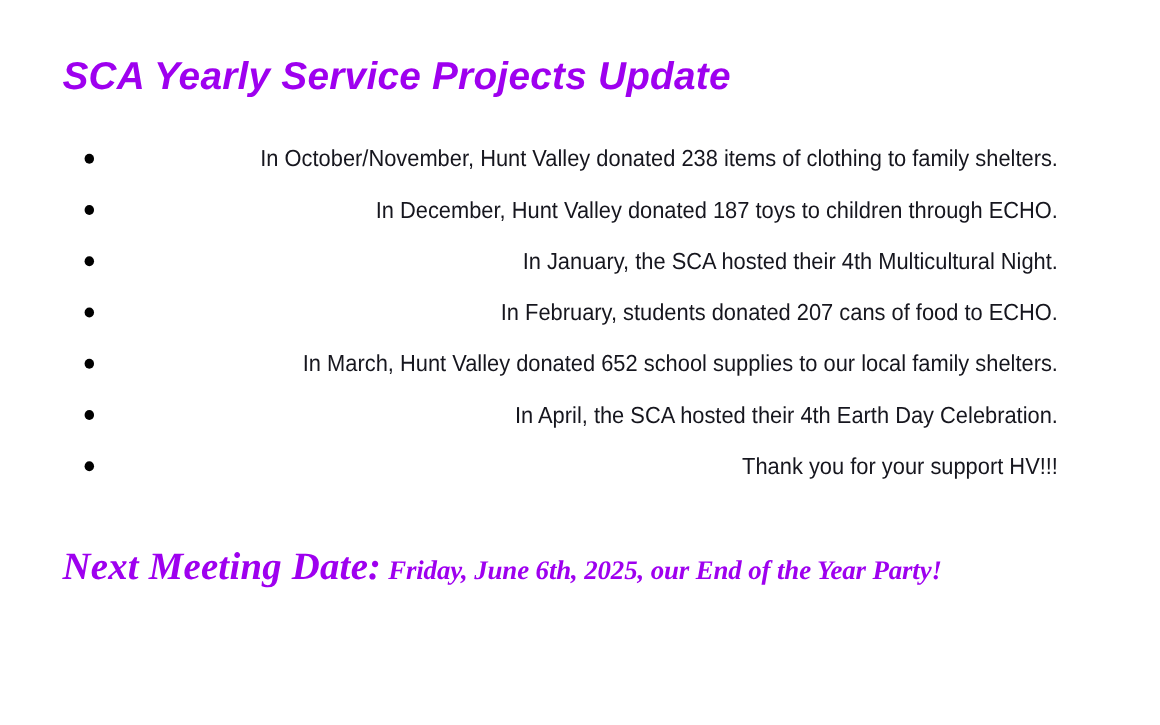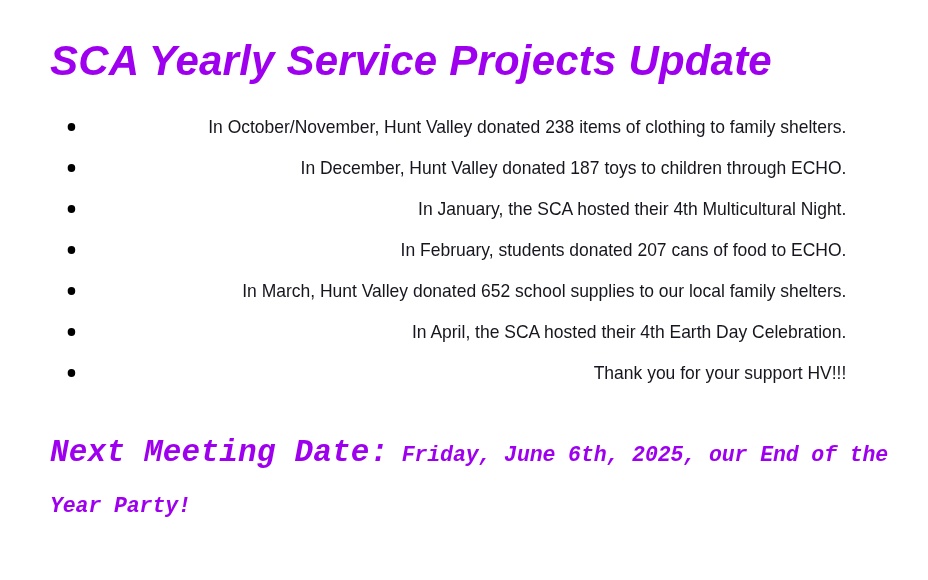--- a/index.html
+++ b/index.html
@@ -20,21 +20,21 @@
 
   
   .slide-title {
     position: absolute;
     left: 50px;
     top: 42px;
     width: 840px;
     font-family: "Liberation Sans", sans-serif;
     font-weight: bold;
     font-style: italic;
-    font-size: 42px;
+    font-size: 31px;
     line-height: 38px;
     letter-spacing: 0.2px;
     color: #9e00ef;
     white-space: nowrap;
   }
 
   
   .bullet-list {
     position: absolute;
     left: 62px;
@@ -70,21 +70,21 @@
     display: inline-block;
   }
 
   
   .next-meeting {
     position: absolute;
     left: 50px;
     top: 428px;
     width: 850px;
     color: #9e00ef;
-    font-family: Liberation Mono, monospace;
+    font-family: Liberation Serif, serif;
     font-weight: bold;
     font-style: italic;
     font-size: 22px;
     line-height: 50px;
     text-align: left;
   }
   .next-meeting-label {
     font-size: 31px;
     letter-spacing: 0.2px;
   }

